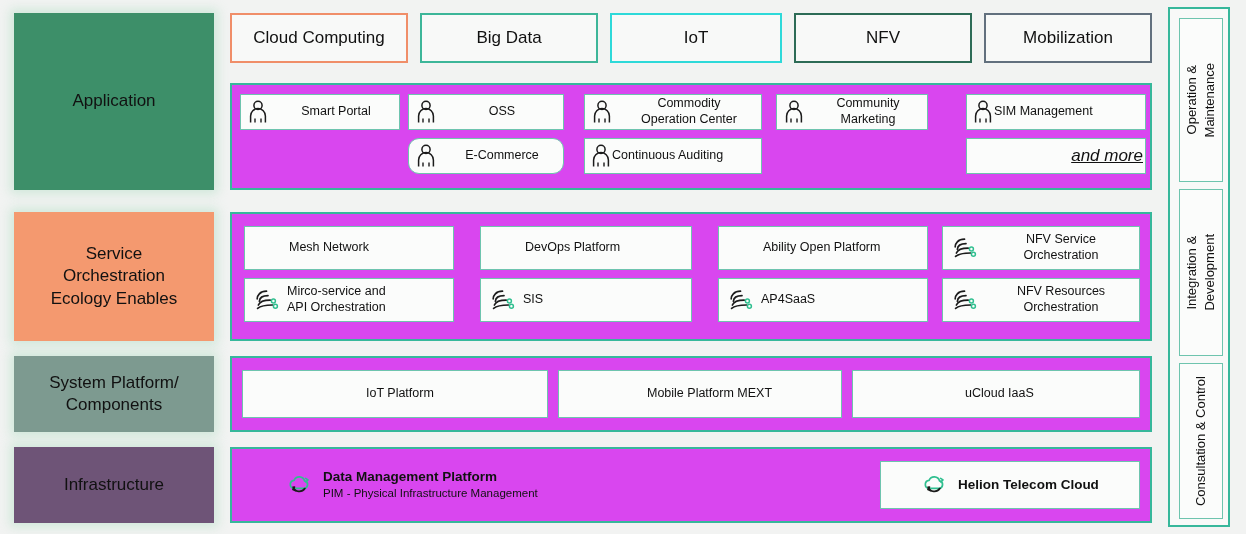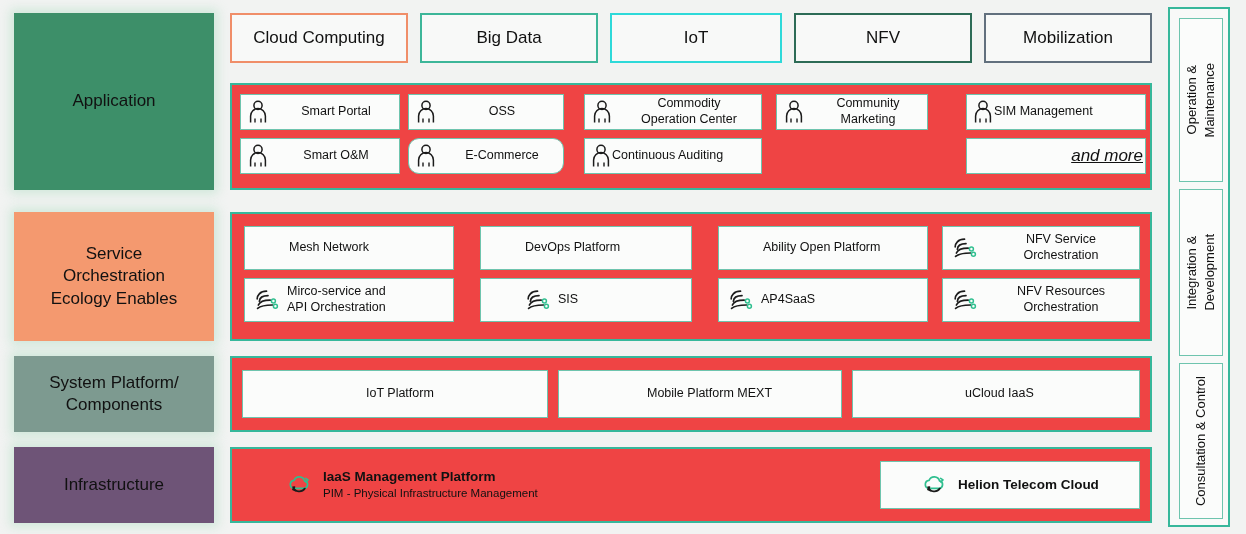--- a/index.html
+++ b/index.html
@@ -19,21 +19,21 @@
     box-shadow:0 0 10px 4px rgba(168,220,190,.45);
   }
   .layer-label.application{top:13px;height:177px;width:200px;background:#3d8f69;}
   .layer-label.service{top:212px;height:129px;width:200px;background:#f4996f;}
   .layer-label.system{top:356px;height:76px;width:200px;background:#7d9a90;}
   .layer-label.infra{top:447px;height:76px;width:200px;background:#6e5477;}
 
   
   .group{
     position:absolute;box-sizing:border-box;
-    border:2px solid #37b79b;background:#ef4444;
+    border:2px solid #37b79b;background:#d946ef;
   }
 
   
   .pill{
     position:absolute;box-sizing:border-box;
     background:#f8f9f8;border:2.5px solid #37b79b;
     display:flex;align-items:center;justify-content:center;
     font-size:17px;color:#111;top:13px;height:50px;
   }
 
@@ -170,30 +170,20 @@
       <span class="ic ico-person" style="margin:0 1px 0 6px">
         <svg viewBox="0 0 20 24" width="20" height="24">
             <circle cx="10" cy="5.4" r="4.1" fill="none" stroke="#1b1b1b" stroke-width="1.5"></circle>
             <path d="M2.6 22.6 V16 a7.4 7.4 0 0 1 14.8 0 v6.6" fill="none" stroke="#1b1b1b" stroke-width="1.5"></path>
             <path d="M7 18.6v4M13 18.6v4" stroke="#1b1b1b" stroke-width="1.4"></path>
           </svg>
       </span>
       <span class="tx">SIM Management</span>
     </div>
 
-    <div class="card" style="left:8px;top:53px;width:160px;height:36px;">
-      <span class="ic ico-person">
-        <svg viewBox="0 0 20 24" width="20" height="24">
-            <circle cx="10" cy="5.4" r="4.1" fill="none" stroke="#1b1b1b" stroke-width="1.5"></circle>
-            <path d="M2.6 22.6 V16 a7.4 7.4 0 0 1 14.8 0 v6.6" fill="none" stroke="#1b1b1b" stroke-width="1.5"></path>
-            <path d="M7 18.6v4M13 18.6v4" stroke="#1b1b1b" stroke-width="1.4"></path>
-          </svg>
-      </span>
-      <span class="tx">Smart O&amp;M</span>
-    </div>
 
     <div class="card" style="left:176px;top:53px;width:156px;height:36px;border-radius:11px;">
       <span class="ic ico-person">
         <svg viewBox="0 0 20 24" width="20" height="24">
             <circle cx="10" cy="5.4" r="4.1" fill="none" stroke="#1b1b1b" stroke-width="1.5"></circle>
             <path d="M2.6 22.6 V16 a7.4 7.4 0 0 1 14.8 0 v6.6" fill="none" stroke="#1b1b1b" stroke-width="1.5"></path>
             <path d="M7 18.6v4M13 18.6v4" stroke="#1b1b1b" stroke-width="1.4"></path>
           </svg>
       </span>
       <span class="tx">E-Commerce</span>
@@ -286,21 +276,21 @@
           <path d="M17.2 12.2 C10.4 12.2 6.6 14.2 5.4 17" fill="none" stroke="#1b1b1b" stroke-width="1.7" stroke-linecap="round"></path>
           <path d="M19.4 17 C11.6 17 7.2 18.2 4.6 20.4" fill="none" stroke="#1b1b1b" stroke-width="1.7" stroke-linecap="round"></path>
           <circle cx="20.4" cy="13" r="2" fill="none" stroke="#2fbf8f" stroke-width="1.5"></circle>
           <circle cx="22.4" cy="18.2" r="2" fill="none" stroke="#2fbf8f" stroke-width="1.5"></circle>
         </svg>
       </span>
       <span class="tx" style="text-align:left">Mirco-service and
 API Orchestration</span>
     </div>
 
-    <div class="card" style="left:248px;top:64px;width:212px;height:44px;padding-left:35px;">
+    <div class="card" style="left:248px;top:64px;width:212px;height:44px;">
       <span class="ic ico-orch">
         <svg viewBox="0 0 26 24" width="26" height="24">
           <path d="M13.5 3.2 C6.8 3.2 4.2 7.6 4.2 10.8" fill="none" stroke="#1b1b1b" stroke-width="1.7" stroke-linecap="round"></path>
           <path d="M15 7.6 C9.2 7.6 6.6 10.4 6.4 13.2" fill="none" stroke="#1b1b1b" stroke-width="1.7" stroke-linecap="round"></path>
           <path d="M17.2 12.2 C10.4 12.2 6.6 14.2 5.4 17" fill="none" stroke="#1b1b1b" stroke-width="1.7" stroke-linecap="round"></path>
           <path d="M19.4 17 C11.6 17 7.2 18.2 4.6 20.4" fill="none" stroke="#1b1b1b" stroke-width="1.7" stroke-linecap="round"></path>
           <circle cx="20.4" cy="13" r="2" fill="none" stroke="#2fbf8f" stroke-width="1.5"></circle>
           <circle cx="22.4" cy="18.2" r="2" fill="none" stroke="#2fbf8f" stroke-width="1.5"></circle>
         </svg>
       </span>
@@ -390,21 +380,21 @@
     <div style="position:absolute;left:40px;top:12px;width:320px;height:48px;display:flex;align-items:center;box-sizing:border-box;">
       <span class="ic ico-cloud" style="margin:0 9px 0 14px">
         <svg viewBox="0 0 28 22" width="28" height="22">
           <path d="M7.6 14.4 a4.1 4.1 0 0 1 .5 -8.1 a5.6 5.6 0 0 1 10.5 .6 a3.8 3.8 0 0 1 -.6 7.5 z" fill="none" stroke="#2fbf8f" stroke-width="1.7" stroke-linejoin="round"></path>
           <path d="M19.6 4.4 l2.4 1.5 l-2.1 2" fill="none" stroke="#2fbf8f" stroke-width="1.7" stroke-linecap="round" stroke-linejoin="round"></path>
           <path d="M7.2 13.2 a6.6 6.6 0 0 0 11.6 1.4" fill="none" stroke="#1b1b1b" stroke-width="1.8" stroke-linecap="round"></path>
           <path d="M9.6 16.6 l-2.6 -1.1 l1.4 -2.4" fill="none" stroke="#1b1b1b" stroke-width="1.8" stroke-linecap="round" stroke-linejoin="round"></path>
         </svg>
       </span>
       <span style="display:flex;flex-direction:column;line-height:1.25;">
-        <span style="font-size:13.5px;font-weight:bold;color:#111;">IaaS Management Platform</span>
+        <span style="font-size:13.5px;font-weight:bold;color:#111;">Data Management Platform</span>
         <span style="font-size:11.5px;color:#111;">PIM - Physical Infrastructure Management</span>
       </span>
     </div>
 
 
     <div class="card" style="left:648px;top:12px;width:260px;height:48px;justify-content:center;">
       <span class="ic ico-cloud" style="margin:0 9px 0 0">
         <svg viewBox="0 0 28 22" width="28" height="22">
           <path d="M7.6 14.4 a4.1 4.1 0 0 1 .5 -8.1 a5.6 5.6 0 0 1 10.5 .6 a3.8 3.8 0 0 1 -.6 7.5 z" fill="none" stroke="#2fbf8f" stroke-width="1.7" stroke-linejoin="round"></path>
           <path d="M19.6 4.4 l2.4 1.5 l-2.1 2" fill="none" stroke="#2fbf8f" stroke-width="1.7" stroke-linecap="round" stroke-linejoin="round"></path>

